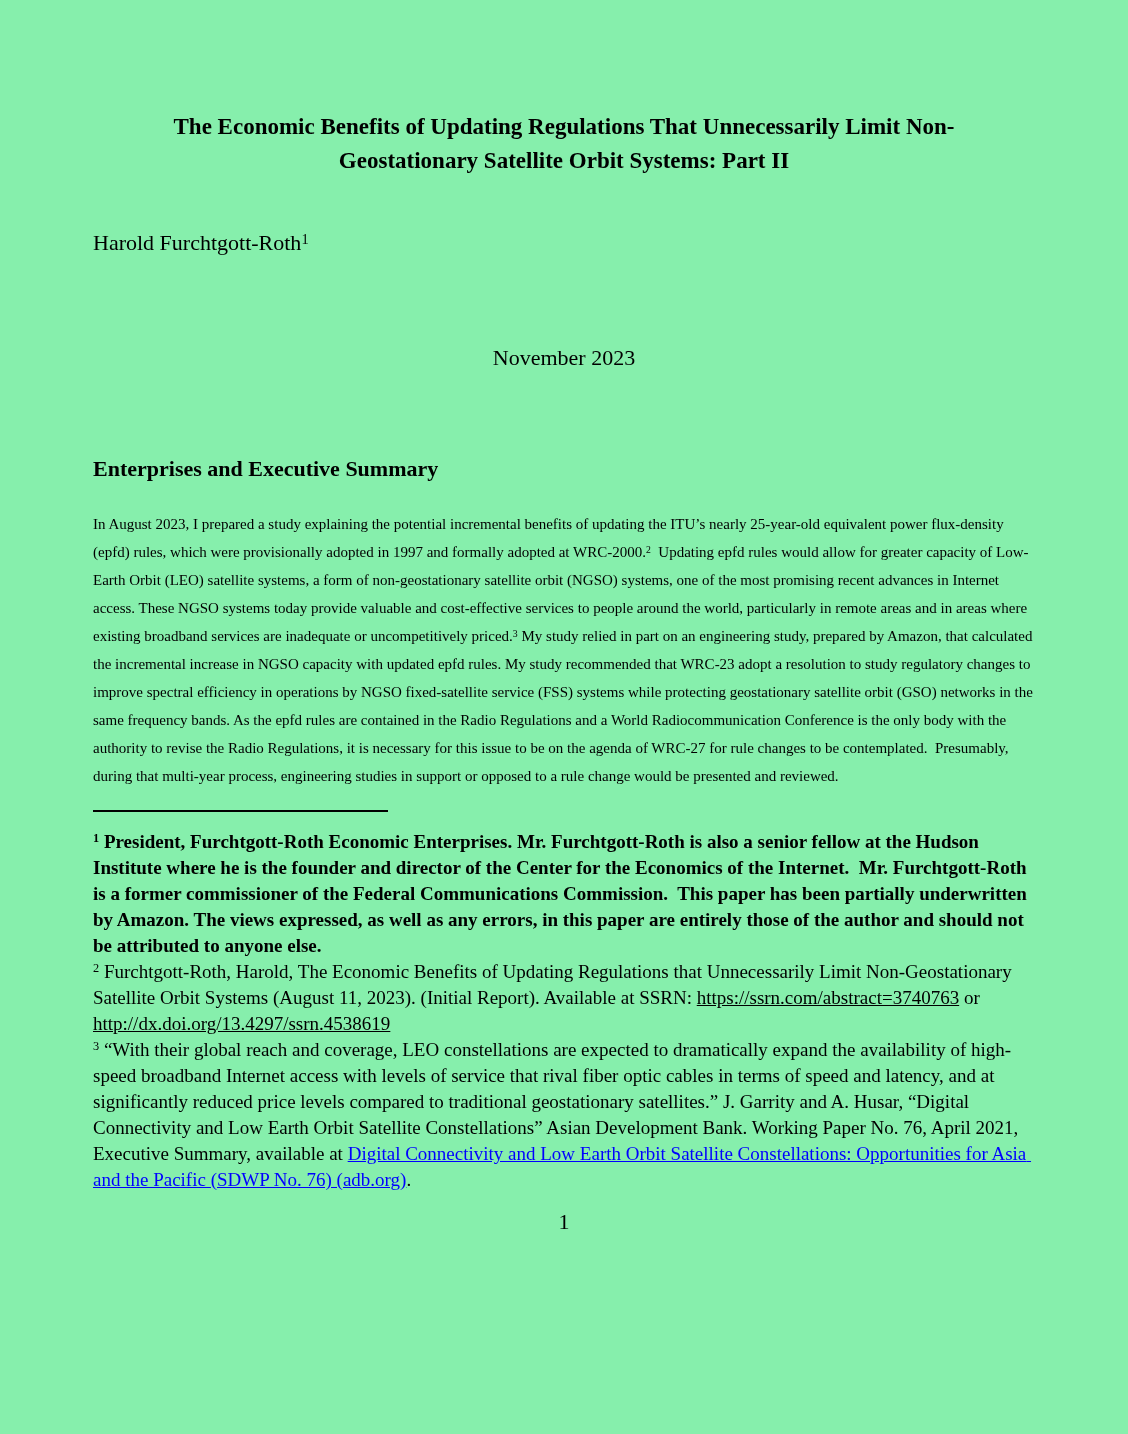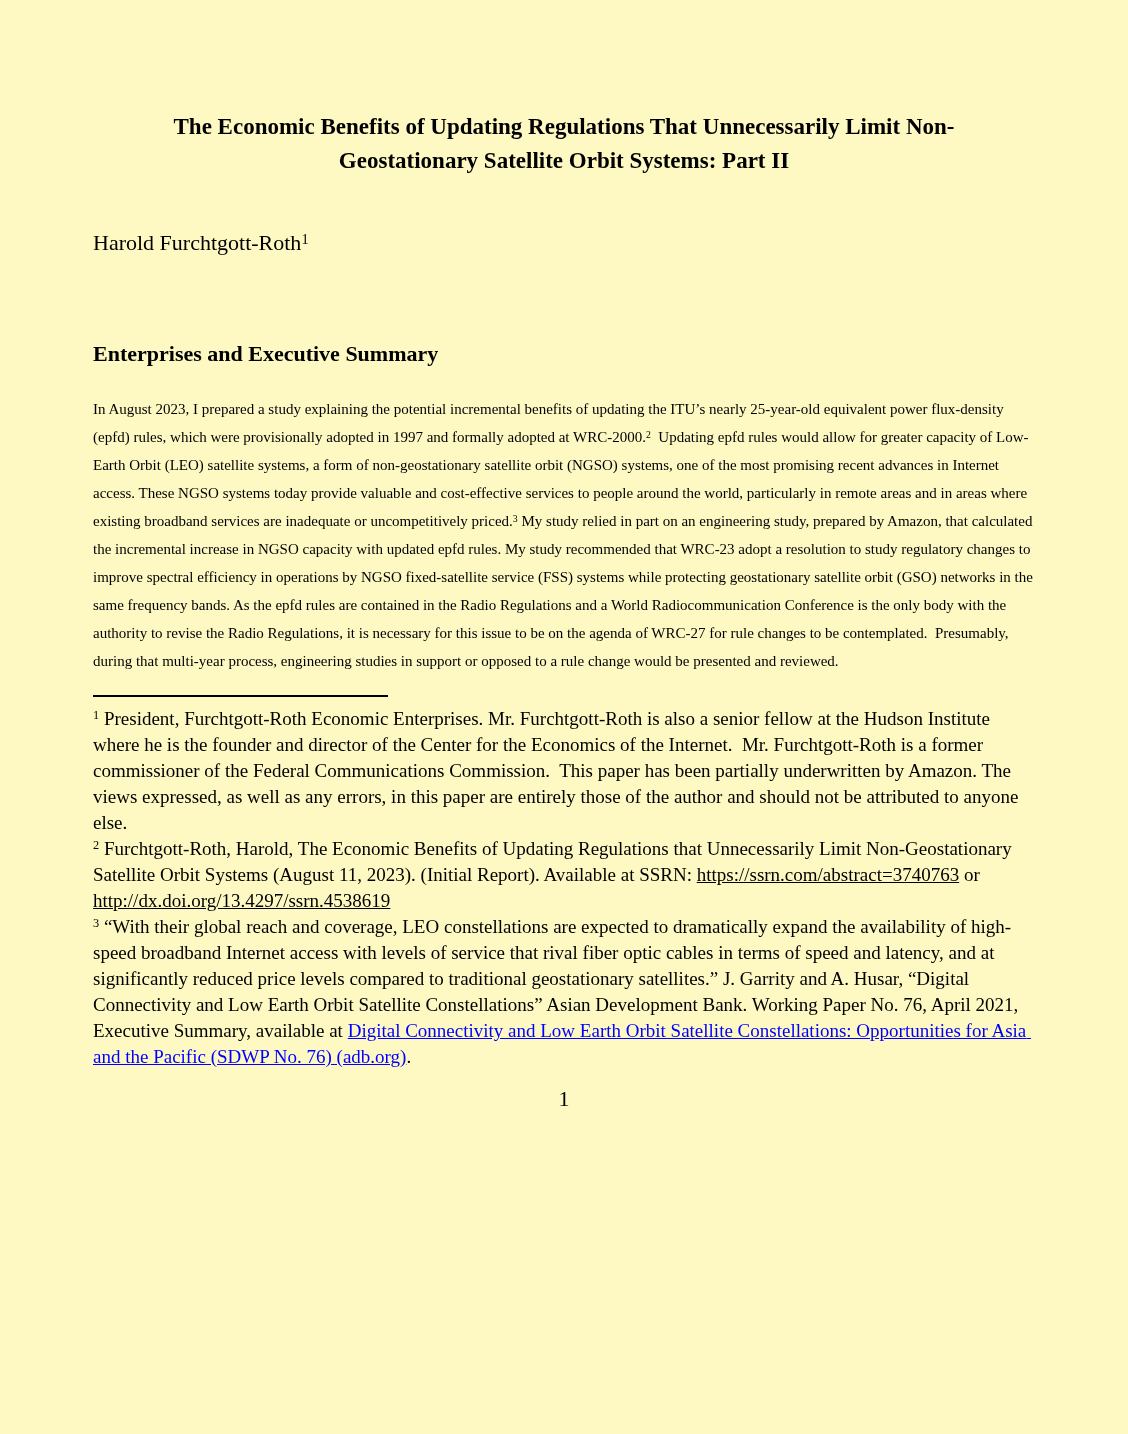--- a/index.html
+++ b/index.html
@@ -7,21 +7,21 @@
   body {
     width: 1128px;
     height: 1434px;
     font-family: "Liberation Serif", "DejaVu Serif", serif;
     color: #000000;
     position: relative;
   }
   .page {
     width: 1128px;
     height: 1434px;
-    background: #fef9c3;
+    background: #86efac;
     padding: 0 93px;
     overflow: hidden;
   }
   .title {
     margin: 110px auto 0;
     max-width: 880px;
     text-align: center;
     font-weight: bold;
     font-size: 23px;
     line-height: 34px;
@@ -60,40 +60,41 @@
     margin-top: 20px;
     width: 295px;
     border-top: 2px solid #000000;
   }
   .footnote-area { margin-top: 0; }
   .footnote {
     font-size: 19px;
     line-height: 26px;
     white-space: pre-wrap;
   }
-  .footnote:first-of-type { margin-top: 9px; }
+  .footnote:first-of-type { margin-top: 17px; font-weight: bold; }
   .link { text-decoration: underline; cursor: pointer; }
   .link.plain { color: inherit; }
   .link.accent { color: #0000FF; }
   .page-number {
     margin-top: 14px;
     text-align: center;
     font-size: 22px;
     line-height: 30px;
   }
 </style>
 </head>
 <body>
 
 <div class="page">
 
   <div class="title">The Economic Benefits of Updating Regulations That Unnecessarily Limit Non-Geostationary Satellite Orbit Systems: Part II</div>
 
   <div class="author">Harold Furchtgott-Roth<sup class="fn-marker">1</sup></div>
 
+  <div class="date">November 2023</div>
 
   <div class="section-heading">Enterprises and Executive Summary</div>
 
   <p class="body-text">In August 2023, I prepared a study explaining the potential incremental benefits of updating the ITU’s nearly 25-year-old equivalent power flux-density (epfd) rules, which were provisionally adopted in 1997 and formally adopted at WRC-2000.<sup class="fn-marker">2</sup>  Updating epfd rules would allow for greater capacity of Low-Earth Orbit (LEO) satellite systems, a form of non-geostationary satellite orbit (NGSO) systems, one of the most promising recent advances in Internet access. These NGSO systems today provide valuable and cost-effective services to people around the world, particularly in remote areas and in areas where existing broadband services are inadequate or uncompetitively priced.<sup class="fn-marker">3</sup> My study relied in part on an engineering study, prepared by Amazon, that calculated the incremental increase in NGSO capacity with updated epfd rules. My study recommended that WRC-23 adopt a resolution to study regulatory changes to improve spectral efficiency in operations by NGSO fixed-satellite service (FSS) systems while protecting geostationary satellite orbit (GSO) networks in the same frequency bands. As the epfd rules are contained in the Radio Regulations and a World Radiocommunication Conference is the only body with the authority to revise the Radio Regulations, it is necessary for this issue to be on the agenda of WRC-27 for rule changes to be contemplated.  Presumably, during that multi-year process, engineering studies in support or opposed to a rule change would be presented and reviewed.</p>
 
   <div class="footnote-area">
     <div class="fn-separator"></div>
     <p class="footnote"><sup class="fn-marker">1</sup> President, Furchtgott-Roth Economic Enterprises. Mr. Furchtgott-Roth is also a senior fellow at the Hudson Institute where he is the founder and director of the Center for the Economics of the Internet.  Mr. Furchtgott-Roth is a former commissioner of the Federal Communications Commission.  This paper has been partially underwritten by Amazon. The views expressed, as well as any errors, in this paper are entirely those of the author and should not be attributed to anyone else.</p>
     <p class="footnote"><sup class="fn-marker">2</sup> Furchtgott-Roth, Harold, The Economic Benefits of Updating Regulations that Unnecessarily Limit Non-Geostationary Satellite Orbit Systems (August 11, 2023). (Initial Report). Available at SSRN: <a class="link plain" href="#">https://ssrn.com/abstract=3740763</a> or <a class="link plain" href="#">http://dx.doi.org/13.4297/ssrn.4538619</a></p>
     <p class="footnote"><sup class="fn-marker">3</sup> “With their global reach and coverage, LEO constellations are expected to dramatically expand the availability of high-speed broadband Internet access with levels of service that rival fiber optic cables in terms of speed and latency, and at significantly reduced price levels compared to traditional geostationary satellites.” J. Garrity and A. Husar, “Digital Connectivity and Low Earth Orbit Satellite Constellations” Asian Development Bank. Working Paper No. 76, April 2021, Executive Summary, available at <a class="link accent" href="#">Digital Connectivity and Low Earth Orbit Satellite Constellations: Opportunities for Asia and the Pacific (SDWP No. 76) (adb.org)</a>.</p>

